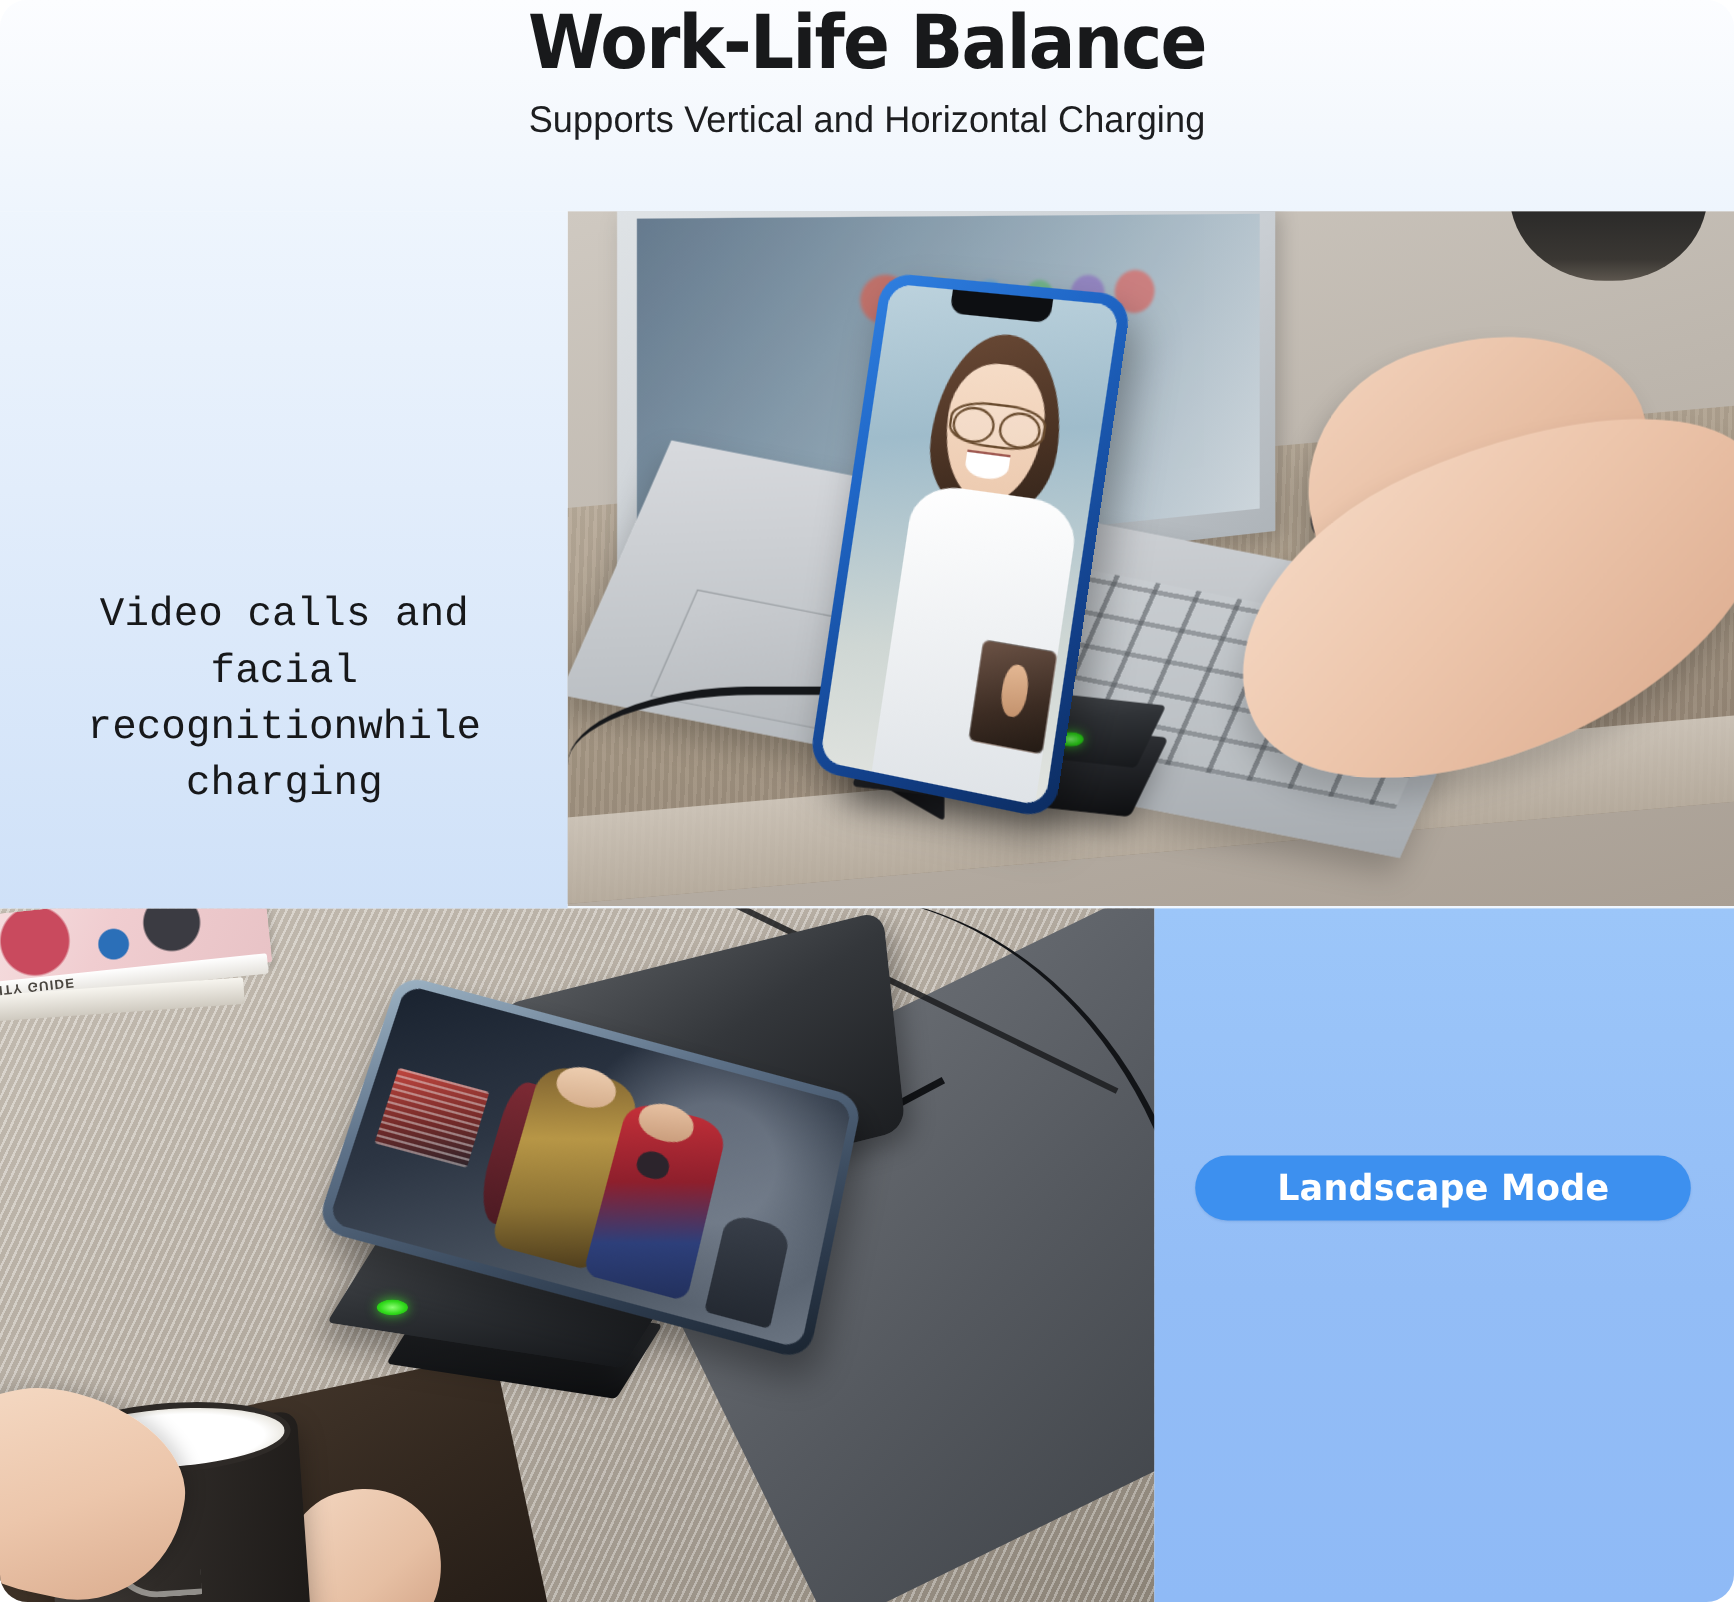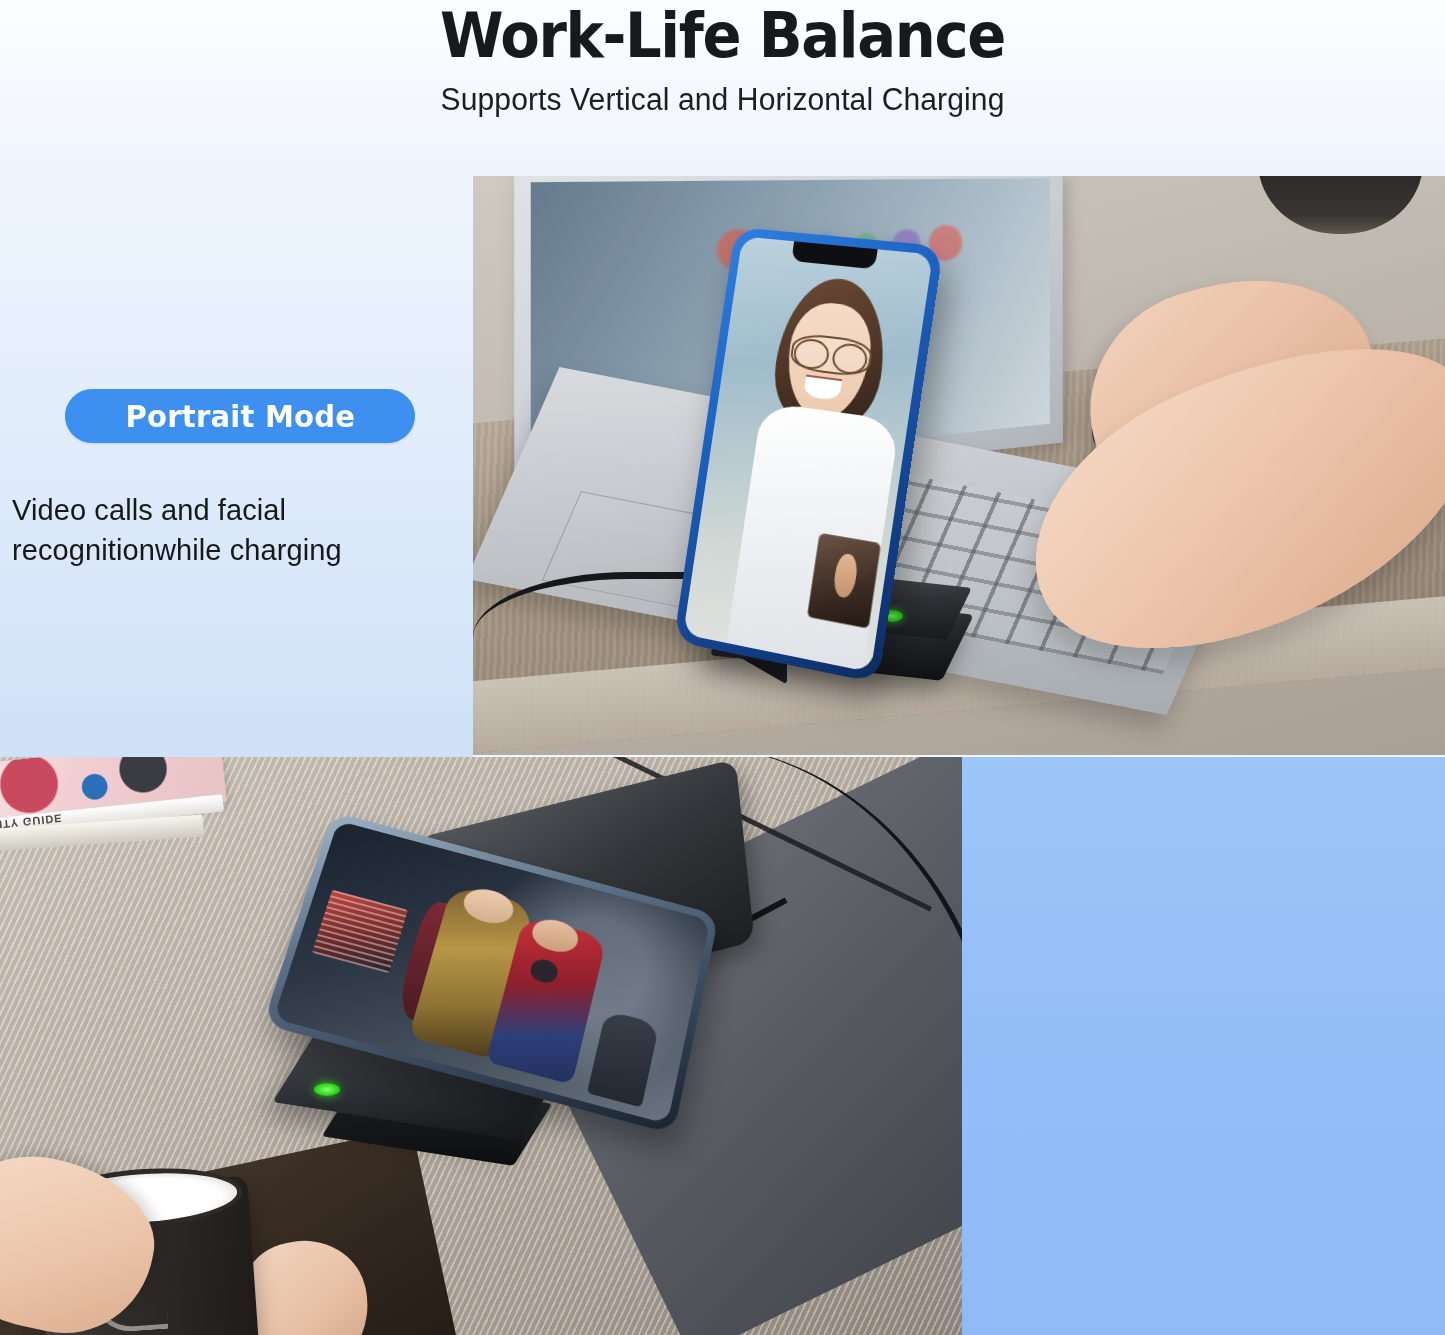--- a/index.html
+++ b/index.html
@@ -10,20 +10,21 @@
   body {
     font-family: "Liberation Sans", sans-serif;
   }
 
   #page {
     position: relative;
     width: 1445px;
     height: 1335px;
     overflow: hidden;
     background: linear-gradient(180deg, #fbfdff 0%, #f3f8fe 45%, #e8f1fc 100%);
+    border-radius: 23px;
   }
 
   
   .header {
     position: absolute;
     left: 0;
     top: 0;
     width: 1445px;
     height: 176px;
     background: linear-gradient(180deg, #fcfdff 0%, #f4f8fd 60%, #eef5fd 100%);
@@ -100,23 +101,23 @@
   }
   .pill-landscape {
     left: 34px;
     top: 206px;
     width: 413px;
     height: 54px;
   }
 
   .desc {
     position: absolute;
-    text-align: left;
-    font-family: Liberation Sans, sans-serif;
-    font-size: 29px;
+    text-align: center;
+    font-family: Liberation Mono, monospace;
+    font-size: 34px;
     font-weight: 400;
     color: #17181a;
     line-height: 1.38;
     letter-spacing: 0.1px;
   }
   .desc-portrait {
     left: 12px;
     top: 314px;
     width: 450px;
   }
@@ -847,23 +848,20 @@
         <div class="p1-shirt"></div>
         <div class="p1-pip">
           <div class="p1-pip-face"></div>
         </div>
         <div class="p1-notch"></div>
       </div>
     </div>
   </div>
 
   <div class="left-panel">
-    <div class="pill pill-portrait">
-      <span class="pill-label">Portrait Mode</span>
-    </div>
     <div class="desc desc-portrait">Video calls and facial recognitionwhile charging</div>
   </div>
 
   <div class="photo-bottom">
     <div class="p2-floor-dark"></div>
     <div class="p2-floor-seam"></div>
     <div class="p2-dark-strip"></div>
 
     <div class="p2-mag">
       <div class="p2-mag-cover"></div>
@@ -899,15 +897,18 @@
 
     <div class="p2-hand-r"></div>
     <div class="p2-mug">
       <div class="p2-mug-rim"></div>
       <div class="p2-mug-mark"></div>
     </div>
     <div class="p2-hand-l"></div>
   </div>
 
   <div class="right-panel">
+    <div class="pill pill-landscape">
+      <span class="pill-label">Landscape Mode</span>
+    </div>
   </div>
 
 </div>
 
 </body></html>

